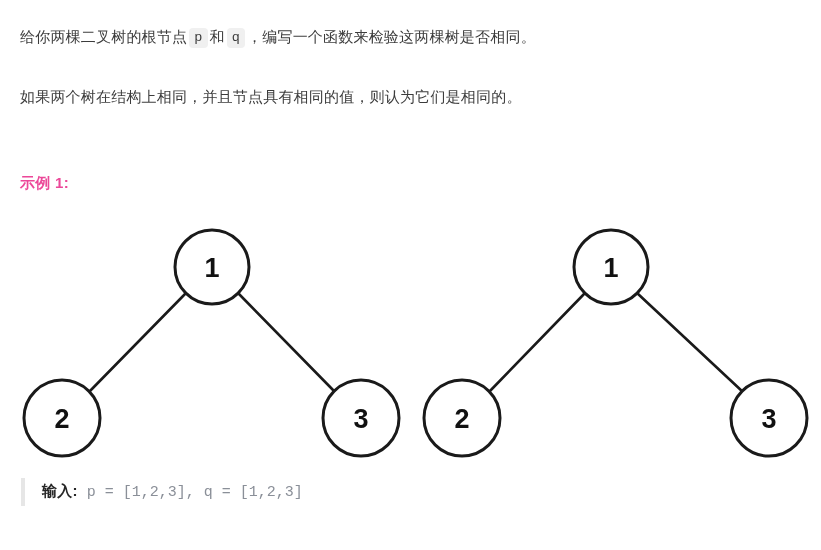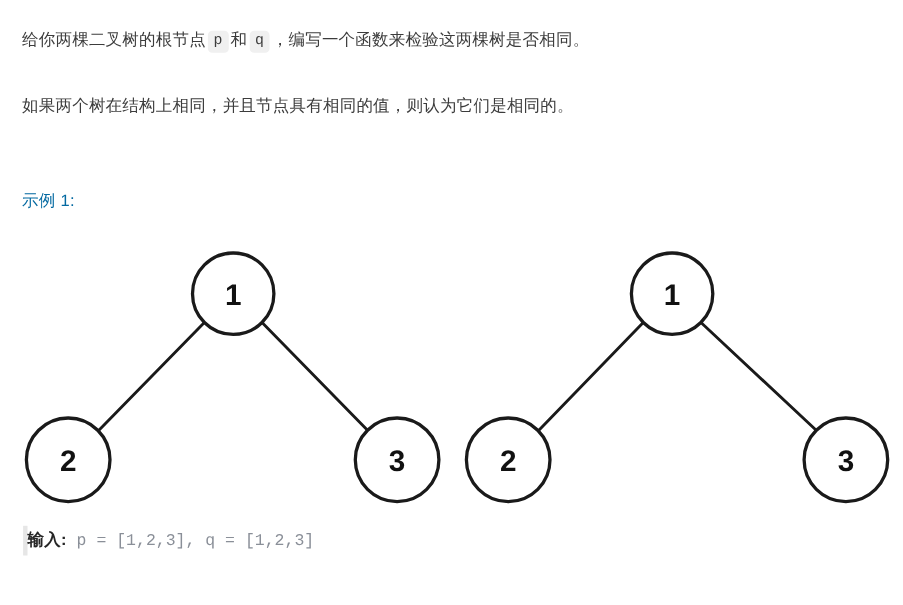--- a/index.html
+++ b/index.html
@@ -50,22 +50,22 @@
     vertical-align: 1px;
   }
 
   
   .ex-heading {
     position: absolute;
     left: 20px;
     top: 172px;
     font-size: 15px;
     line-height: 22px;
-    font-weight: normal;
-    color: #0369a1;
+    font-weight: bold;
+    color: #ec4899;
     letter-spacing: 0.3px;
   }
 
   
   .figure {
     position: absolute;
     left: 0px;
     top: 212px;
     width: 821px;
     height: 250px;
@@ -91,20 +91,21 @@
     dominant-baseline: central;
   }
 
   
   .example-block {
     position: absolute;
     left: 21px;
     top: 478px;
     width: 780px;
     border-left: 4px solid #e6e6e6;
+    padding-left: 17px;
     box-sizing: border-box;
   }
   .ex-line {
     font-family: "Liberation Mono", "DejaVu Sans Mono", monospace;
     font-size: 15px;
     line-height: 26px;
     color: #8a8f98;
     white-space: pre;
   }
   .ex-label {

